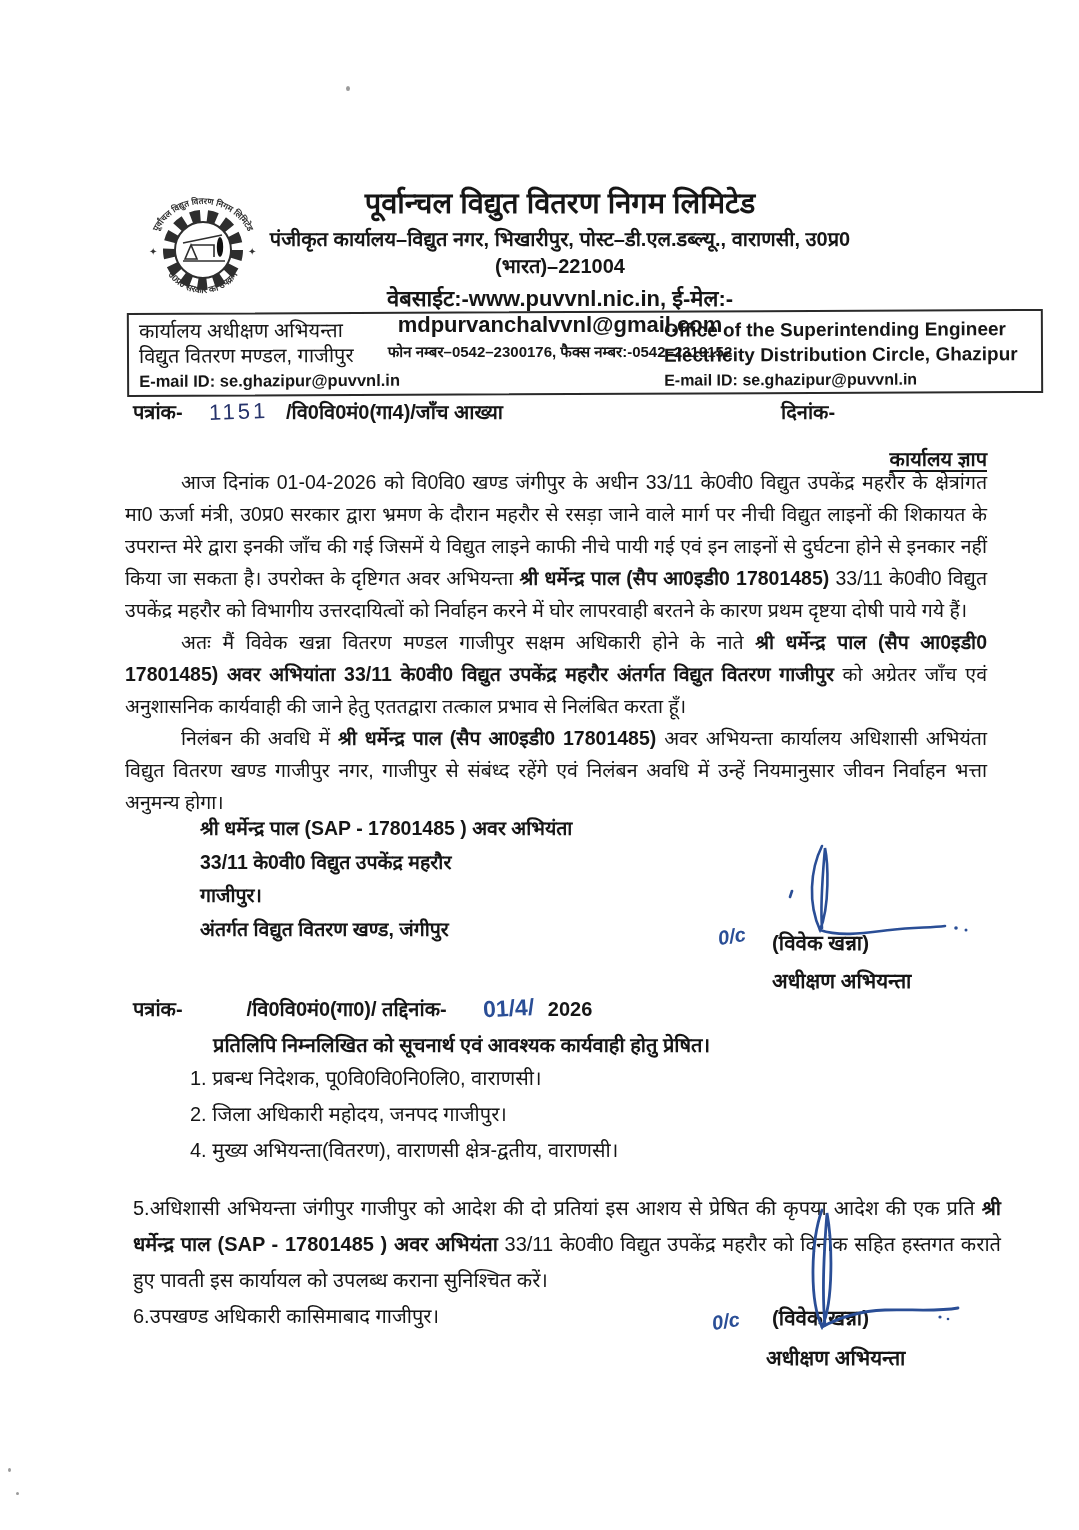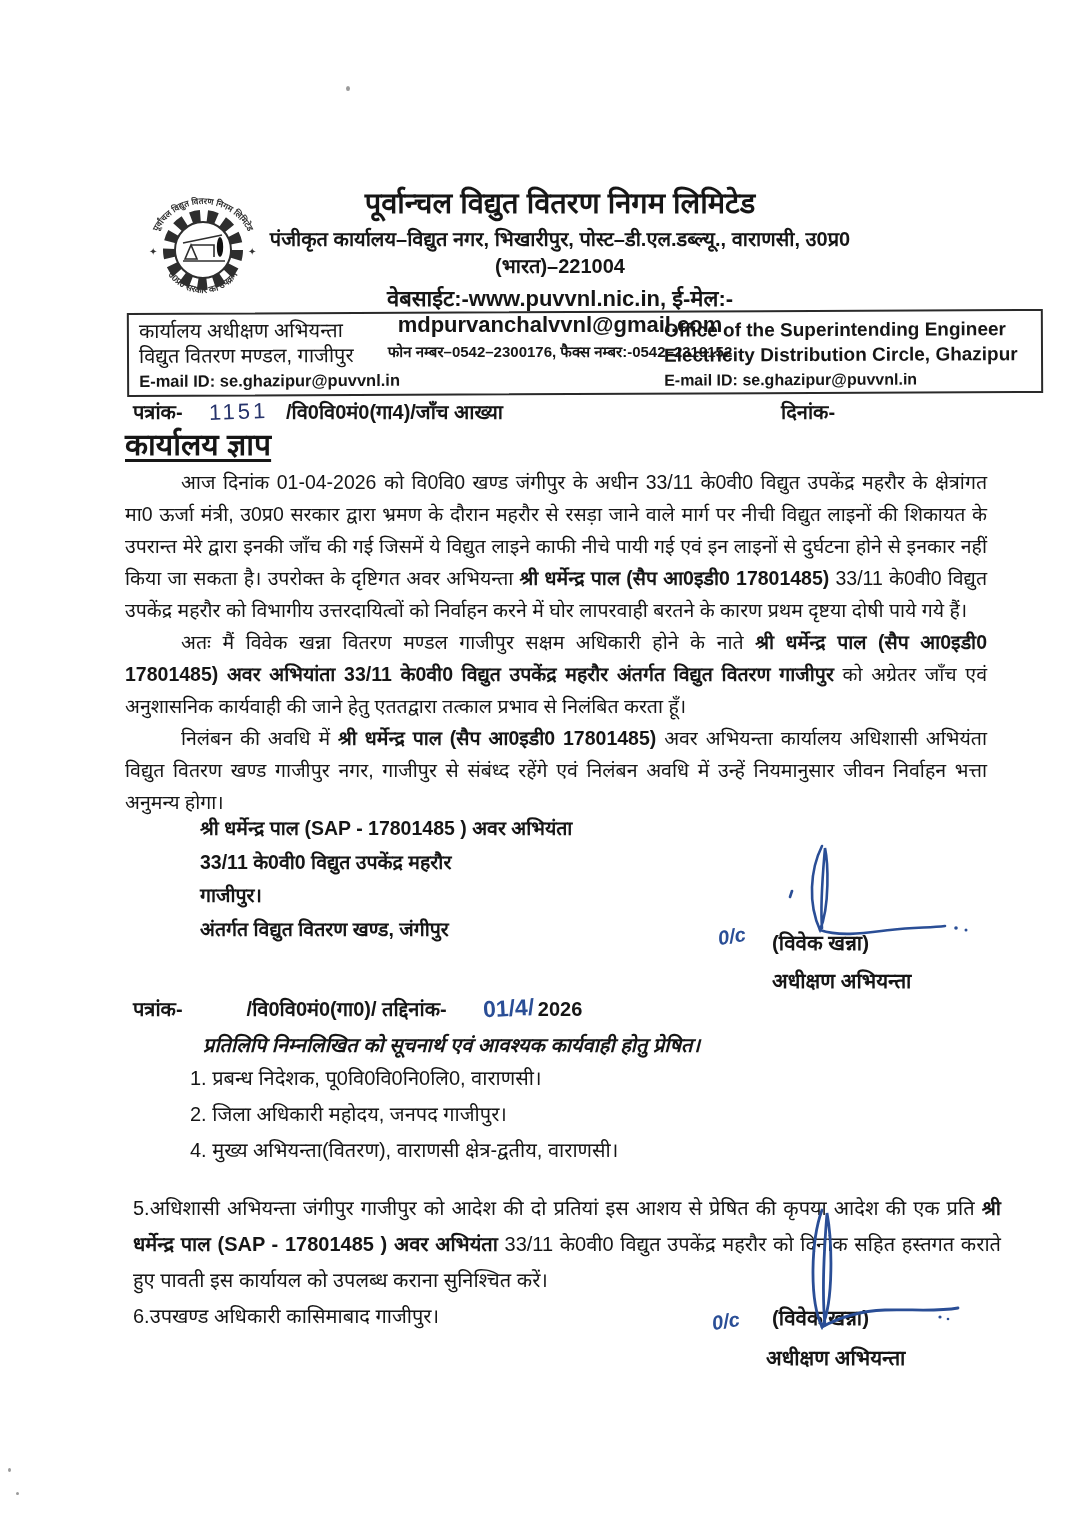--- a/index.html
+++ b/index.html
@@ -21,21 +21,21 @@
   .office-left{position:absolute;left:10px;top:4px;font-size:20px;line-height:25px;}
   .office-left .email{font-size:16.5px;font-weight:bold;}
   .office-right{position:absolute;left:535px;top:5px;font-size:19px;font-weight:bold;line-height:25px;}
   .office-right .email{font-size:16px;}
   
   .ref-line{left:133px;top:398px;width:870px;font-size:20px;font-weight:bold;}
   .hw{color:#2a4e96;}
   .hw-num{display:inline-block;margin-left:26px;font-size:22px;letter-spacing:3px;transform:rotate(-2deg);color:#26336b;font-weight:normal;}
   .ref-suffix{margin-left:18px;}
   .date-label{position:absolute;left:648px;top:0;}
-  .memo-title{left:125px;top:423px;width:862px;text-align:left;font-size:30px;font-weight:bold;text-decoration:underline;text-underline-offset:4px;}
+  .memo-title{left:125px;top:445px;width:862px;text-align:right;font-size:20px;font-weight:bold;text-decoration:underline;text-underline-offset:4px;}
   
   .body-text{left:125px;top:466px;width:862px;font-size:19.5px;line-height:32px;text-align:justify;}
   .body-text p{margin:0;text-indent:56px;}
   .officer-block{left:200px;top:812px;font-size:19.5px;font-weight:bold;line-height:33.5px;}
   
   .sig{width:340px;height:190px;}
   .sig svg{position:absolute;}
   .sig .oc{position:absolute;font-size:20px;font-style:italic;transform:rotate(-10deg);font-weight:bold;}
   .sig .sig-name{position:absolute;font-size:20.5px;font-weight:bold;}
   .sig .sig-desg{position:absolute;font-size:20.5px;font-weight:bold;}
@@ -46,22 +46,22 @@
   .sig1 .sig-desg{left:82px;top:126px;}
   .sig2{left:700px;top:1205px;}
   .sig2 svg{left:0;top:0;z-index:3;}
   .sig2 .oc{left:12px;top:105px;}
   .sig2 .sig-name{left:72px;top:98px;}
   .sig2 .sig-desg{left:66px;top:138px;}
   
   .copy-ref{left:133px;top:995px;width:870px;font-size:20px;font-weight:bold;}
   .copy-ref .ref2{margin-left:64px;}
   .hw-date{display:inline-block;margin-left:36px;font-size:23px;transform:rotate(-3deg);font-weight:bold;}
-  .copy-ref .year{margin-left:4px;}
-  .copy-intro{left:203px;top:1031px;font-size:20px;font-weight:bold;font-style:italic;}
+  .copy-ref .year{margin-left:14px;}
+  .copy-intro{left:213px;top:1031px;font-size:20px;font-weight:bold;}
   .cc-list{left:190px;top:1060px;font-size:20px;line-height:36px;}
   .cc-tail{left:133px;top:1190px;width:868px;font-size:20px;line-height:36px;text-align:justify;}
   .speck{background:#9a9a9a;border-radius:50%;}
   .seal-ring{font-size:8.5px;font-weight:bold;fill:#333;}
   .seal-ring-b{font-size:9px;font-weight:bold;fill:#333;}
 </style>
 </head>
 <body>
 
 <div class="page">

